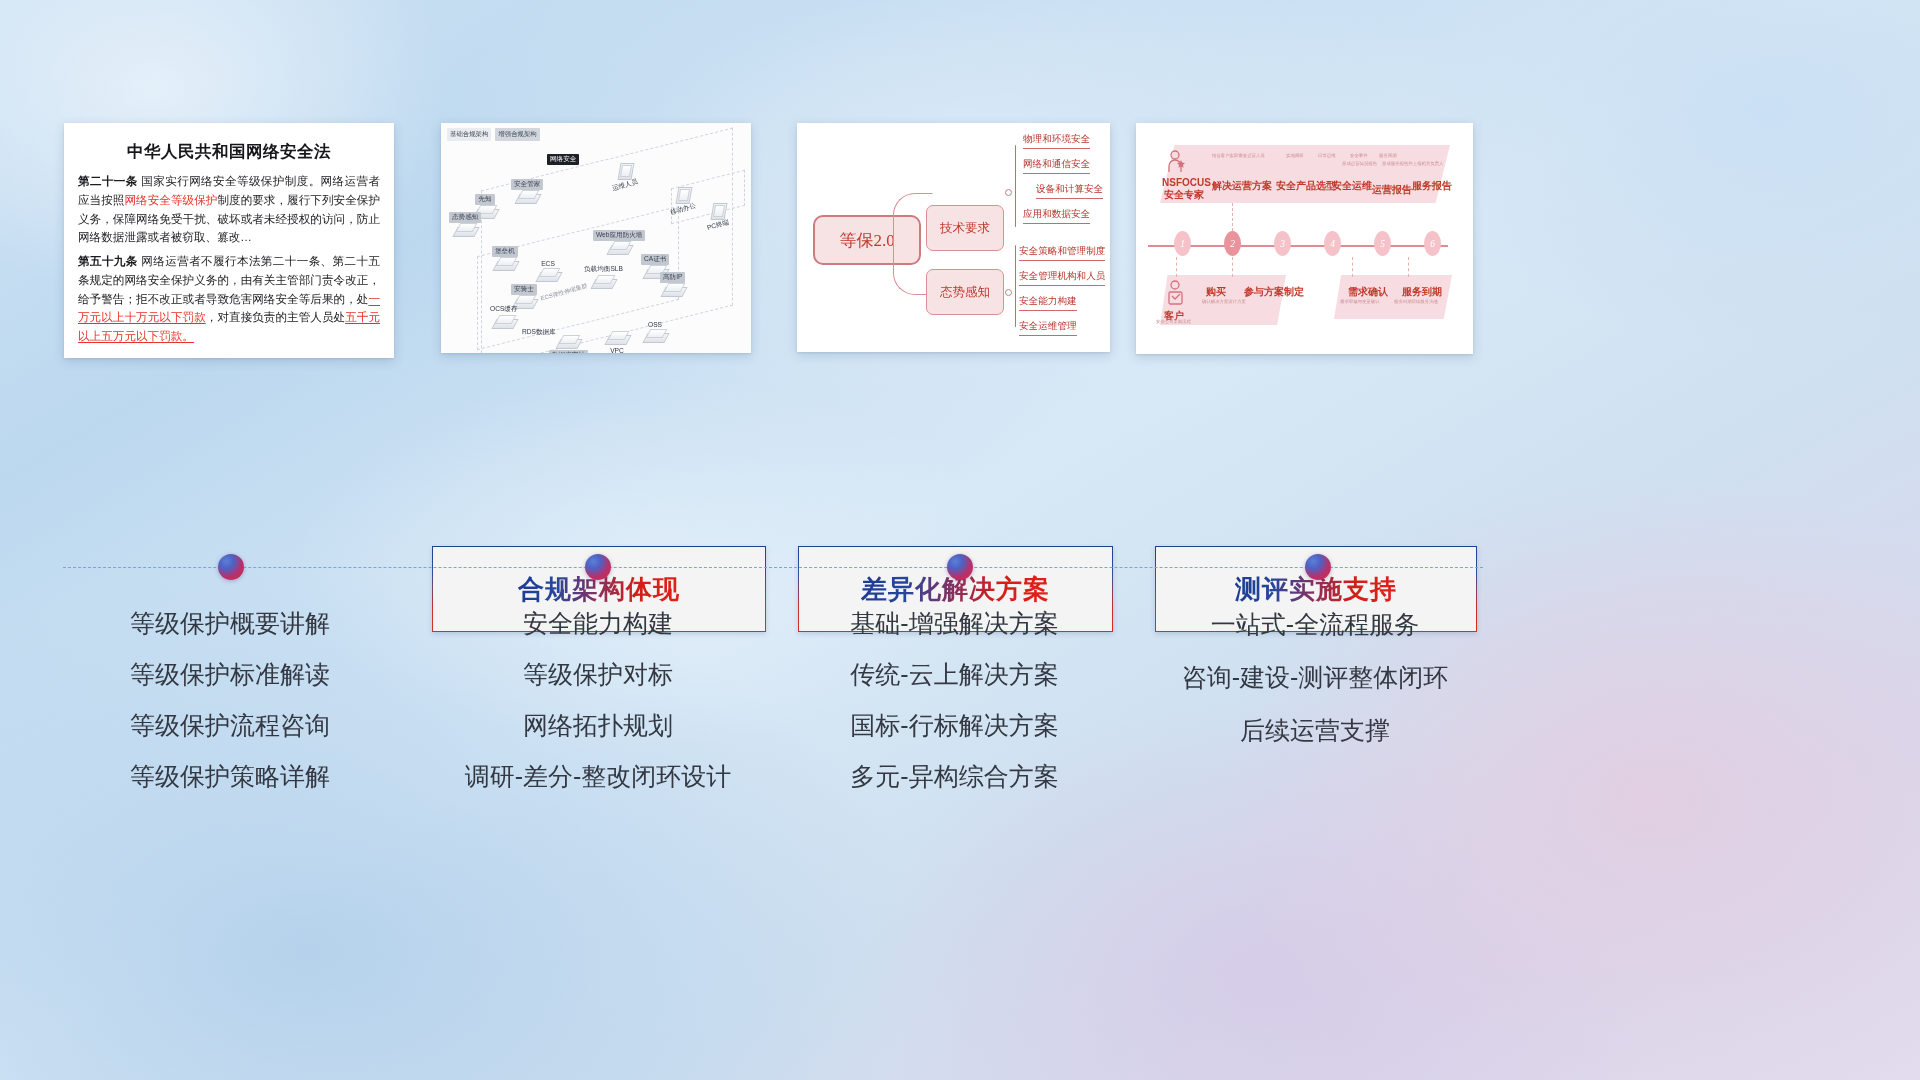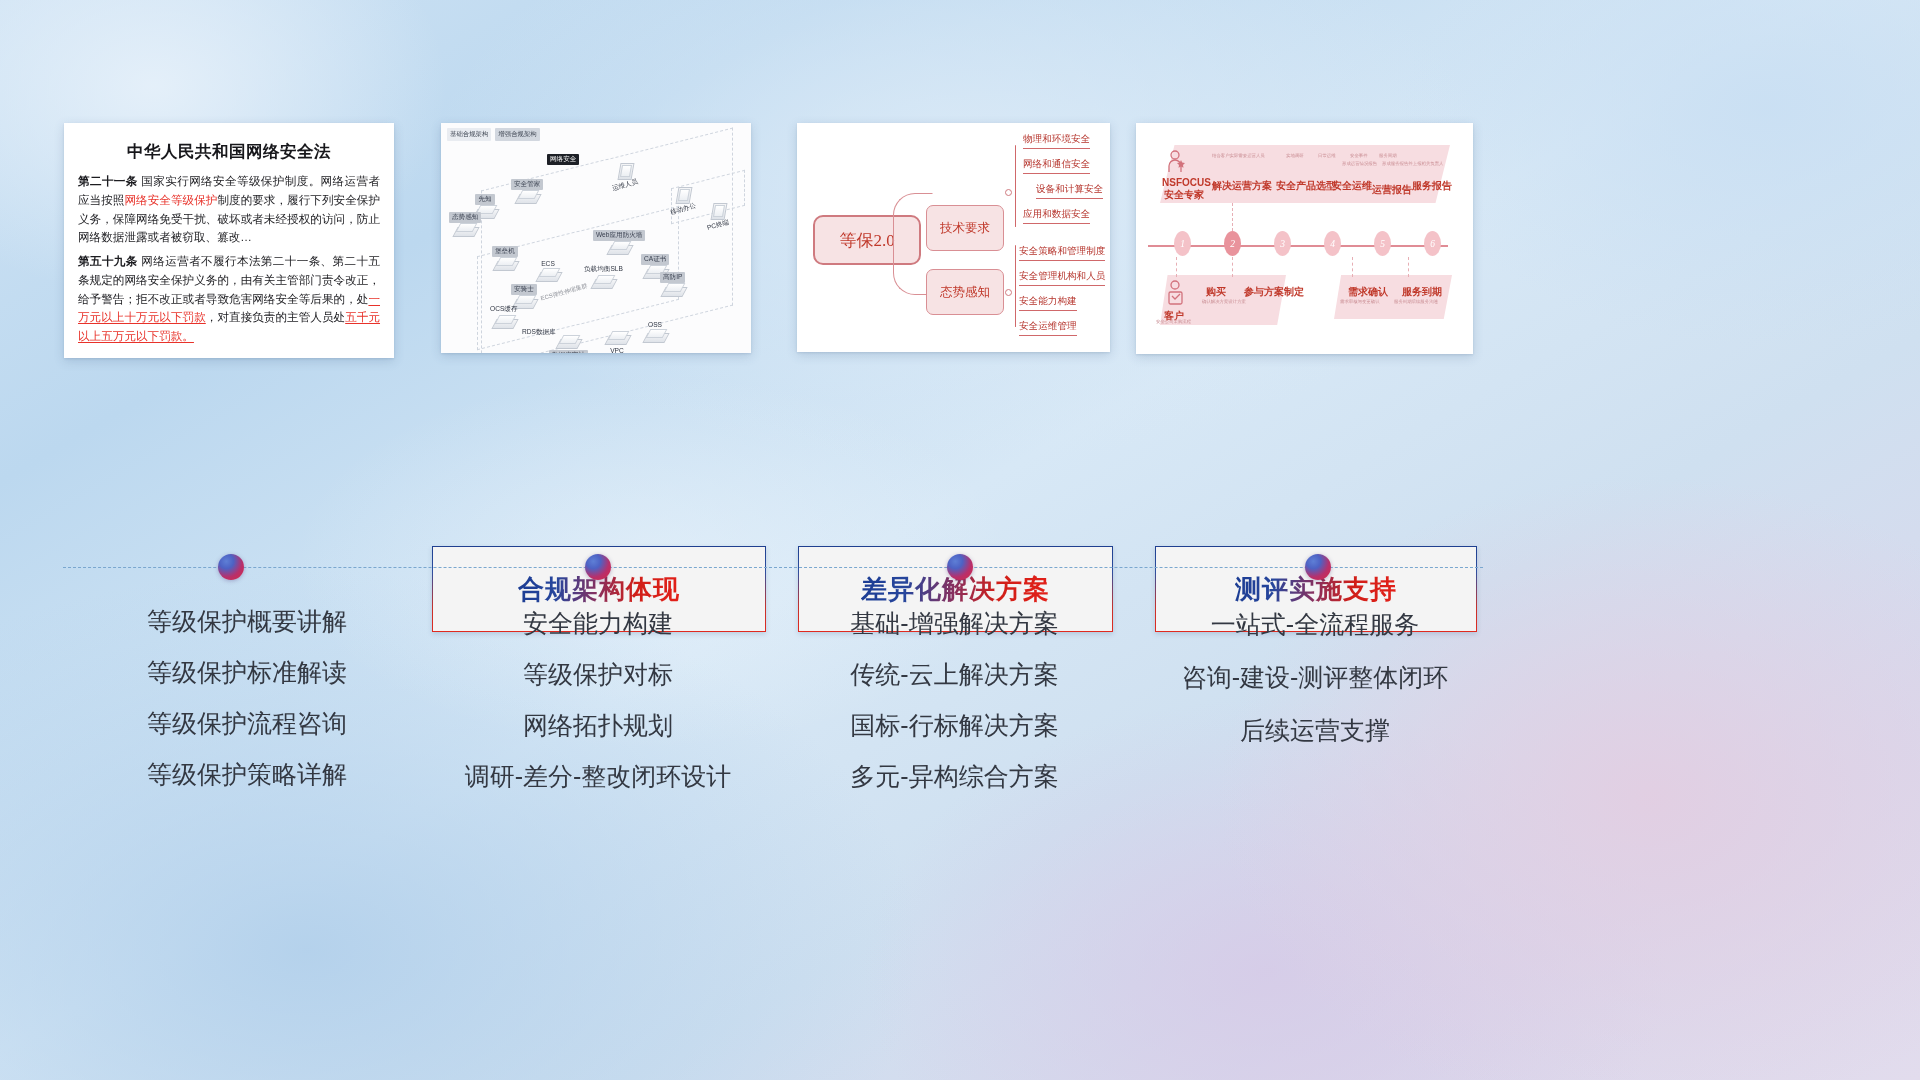--- a/index.html
+++ b/index.html
@@ -117,21 +117,21 @@
   .tl{position:absolute;left:63px;top:567px;width:1420px;height:1px;}
   .tl-line{position:absolute;left:0;top:0;width:100%;border-top:1.6px dashed #7aa7cf;}
   .tl-dot{position:absolute;top:-13px;width:26px;height:26px;border-radius:50%;
      background:radial-gradient(circle at 32% 28%,#5e7fd6 0%,#4d62c4 28%,#b92f6a 62%,#d62a46 100%);
      box-shadow:0 1px 4px rgba(80,60,130,0.35);}
 
   
   .lists{position:absolute;left:0;top:598px;width:1920px;}
   .col{position:absolute;top:0;text-align:center;}
   .col .row{font-size:25px;color:#333842;line-height:51px;white-space:nowrap;}
-  .l1{left:80px;width:334px;font-family:Liberation Mono, monospace;}
+  .l1{left:63px;width:334px;}
   .l2{left:432px;width:332px;}
   .l3{left:798px;width:313px;}
   .l4{left:1155px;width:320px;}
   .l4 .row{line-height:53px;}
 </style>
 </head>
 <body>
 
 <div id="bg"></div>
 <div id="bg2"></div>

